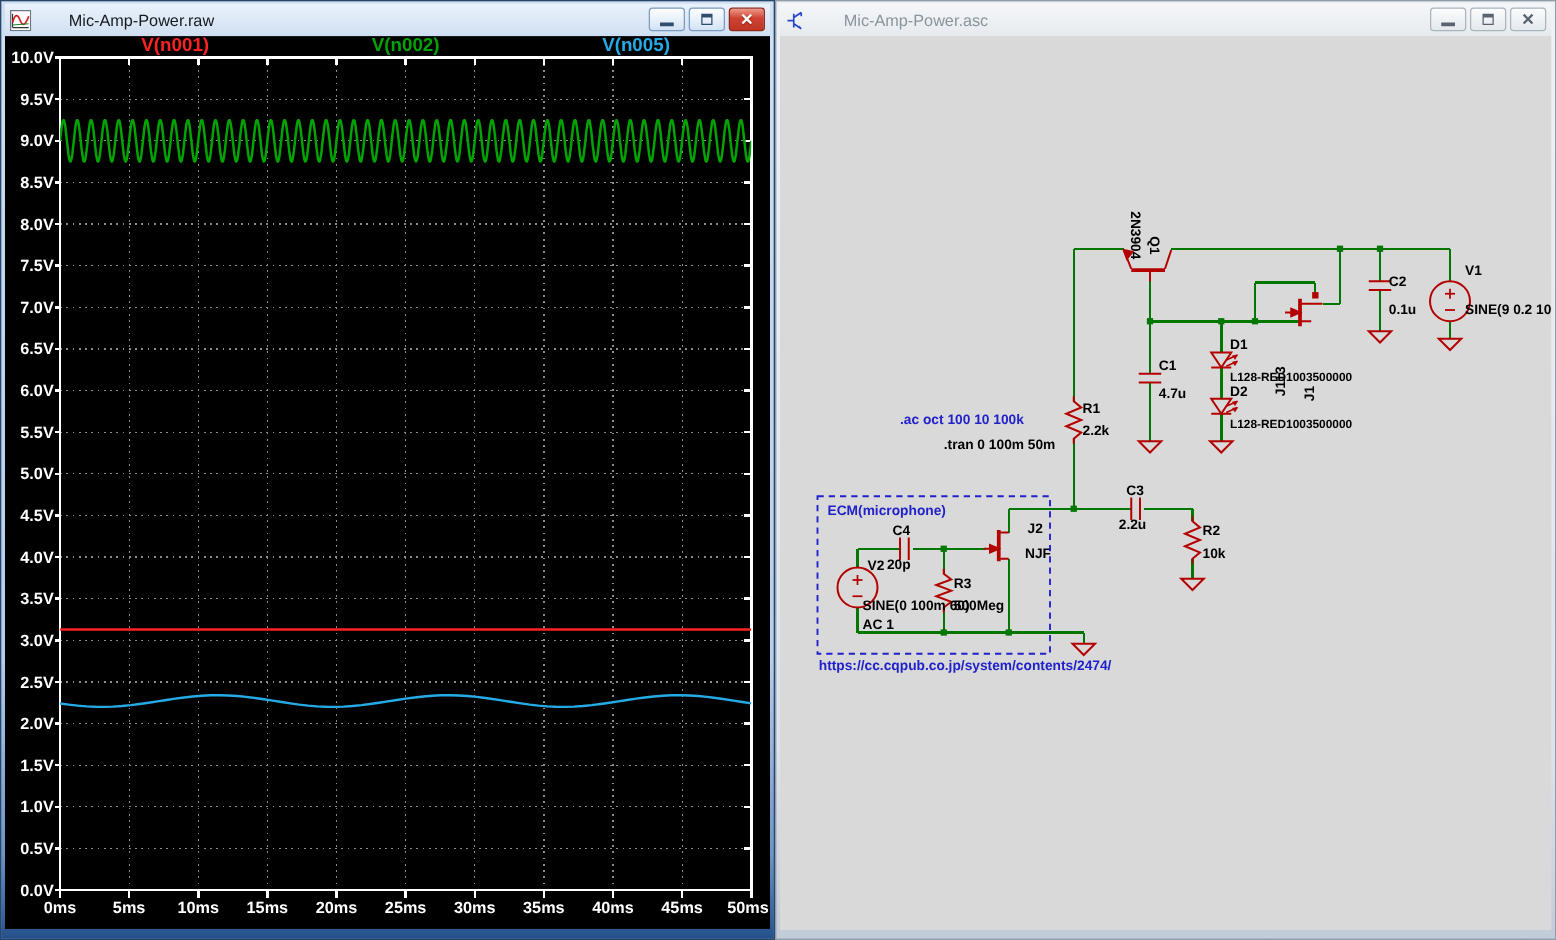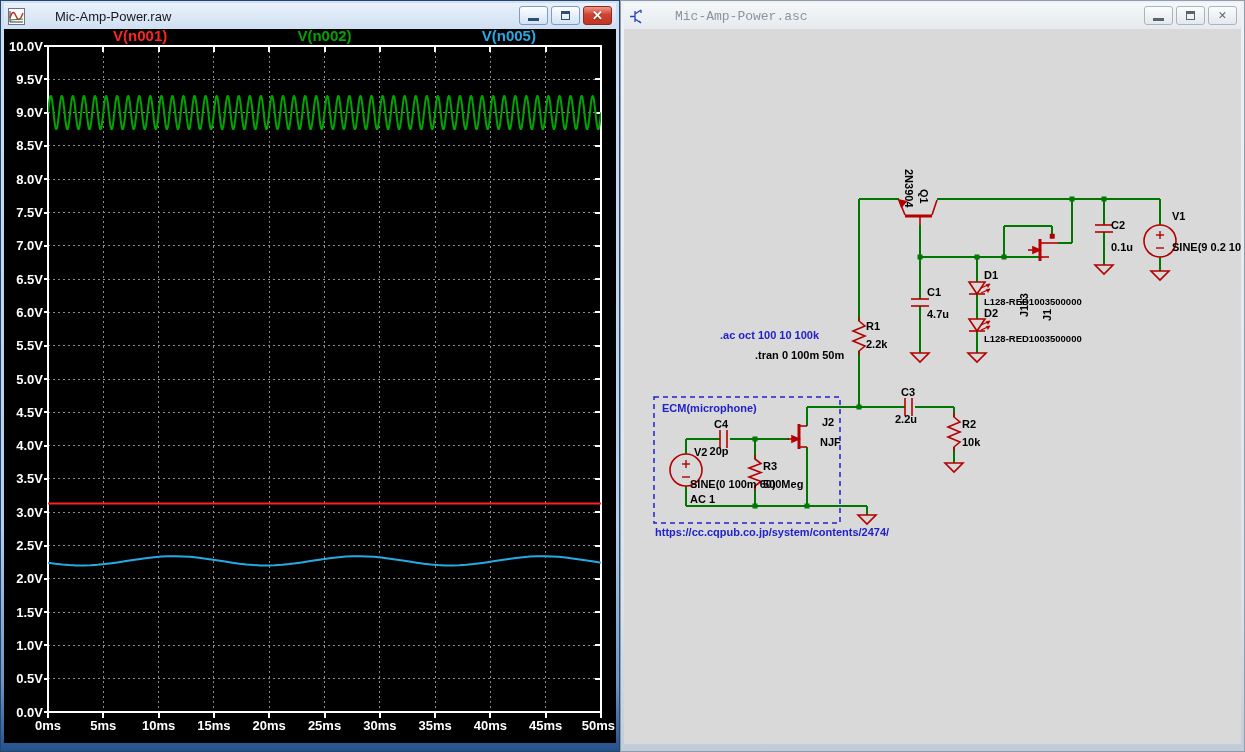--- a/index.html
+++ b/index.html
@@ -10,21 +10,21 @@
   .win { position:absolute; top:0; height:752px; }
   .win-left { left:0; width:620px; border:1px solid #26466e;
               background:linear-gradient(180deg,#cfe0f2 0%,#b5cfeb 70%,#6c94c4 91%,#24508c 100%);
               padding:2px 3px 9px 3px; }
   .win-right { left:620px; width:625px; border:1px solid #8f9dab;
                background:linear-gradient(180deg,#eef2f6 0%,#dbe3ec 80%,#c2ccd8 100%);
                padding:2px 3px 8px 3px; }
 
   .titlebar { height:26px; display:flex; align-items:center; position:relative;gap:24px; }
   .tb-left  { background:linear-gradient(180deg,#eaf2fb,#cfdff2); }
-  .tb-right { background:linear-gradient(180deg,#f5f7f9,#e6eaee);font-family:Liberation Mono, monospace; }
+  .tb-right { background:linear-gradient(180deg,#f5f7f9,#e6eaee); }
   .title-text { font-size:13px; margin-left:6px; white-space:nowrap; }
   .tb-left  .title-text { color:#17191c; }
   .tb-right .title-text { color:#8a949e; }
   .title-icon { width:17px; height:17px; margin-left:4px; flex:0 0 auto; }
 
   .btns { position:absolute; right:4px; top:3px; display:flex; gap:3px; }
   .wbtn { width:29px; height:19px; border-radius:3px; display:flex; align-items:center;
           justify-content:center; cursor:default; }
   .tb-left .wbtn { border:1px solid #7d9cbf; background:linear-gradient(180deg,#fdfeff,#d3e3f4); }
   .tb-left .wbtn.close { border:1px solid #8e2a1c; background:linear-gradient(180deg,#ee9a88,#cf4233 45%,#c03524); }

